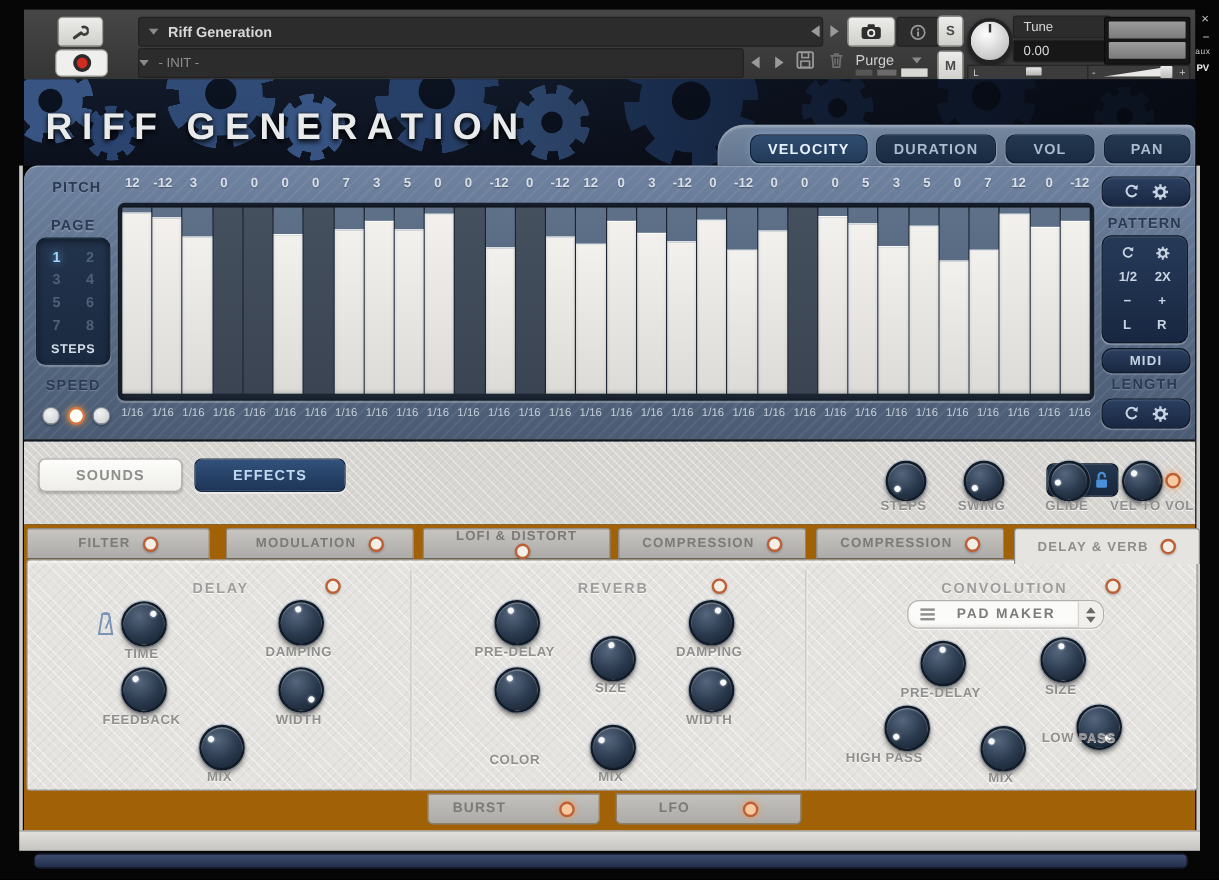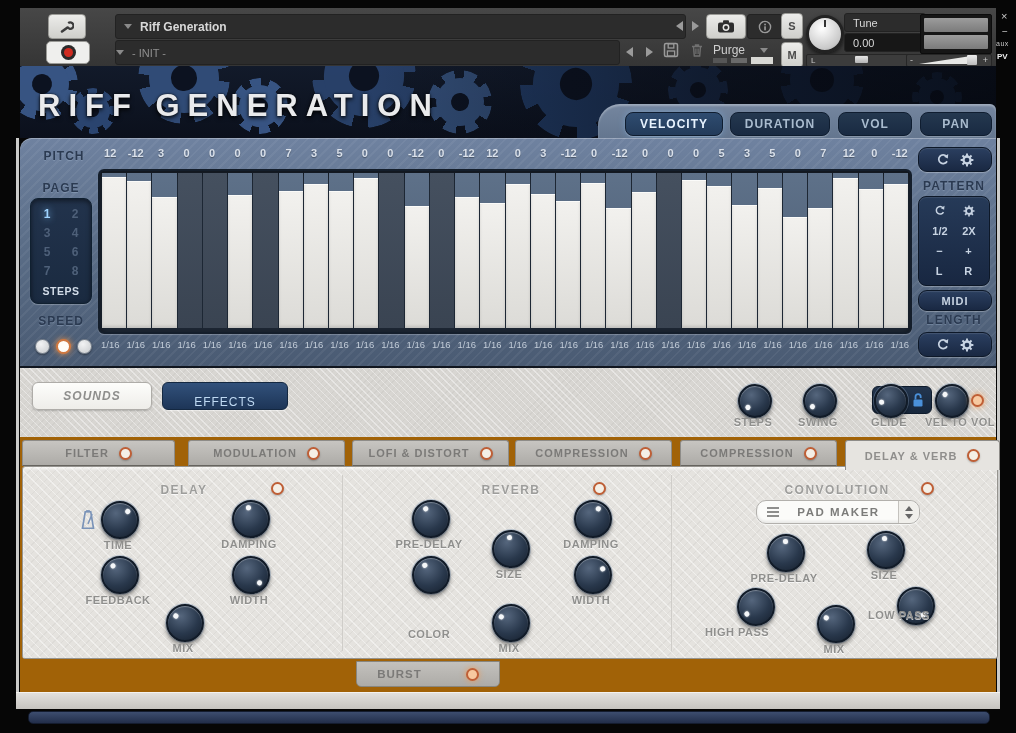--- a/index.html
+++ b/index.html
@@ -58,22 +58,22 @@
   .sled{position:absolute;width:13px;height:13px;border-radius:50%;background:radial-gradient(circle at 38% 32%,#f2f3f4,#c7cacd);border:1px solid #7d858f;box-shadow:0 1px 2px rgba(0,0,0,.4);}
   .sled.lit{background:#fffdf8;border:2px solid #d07840;width:11px;height:11px;box-shadow:0 0 6px rgba(245,150,70,.9);}
   .patbox{position:absolute;left:898px;top:188px;width:72px;height:90px;background:linear-gradient(#263a58,#182741);border:1px solid #0d1828;border-radius:8px;box-shadow:0 1px 1px rgba(255,255,255,.3),inset 0 1px 1px rgba(255,255,255,.1);display:grid;grid-template-rows:1fr 1fr 1fr 1fr;padding:4px 6px;box-sizing:border-box;}
   .patrow{display:flex;align-items:center;justify-content:space-around;color:#c7d3e2;font-size:11px;font-weight:bold;}
   .icon14{width:14px;height:14px;color:#c7d3e2;}
   .icon12{width:12px;height:12px;color:#c7d3e2;}
 
   
   .midstrip{position:absolute;left:0;top:358px;width:976px;height:71px;background:#d8d6d2;border-top:2px solid #11161f;box-sizing:border-box;}
   .midstrip::before{content:'';position:absolute;inset:0;background:repeating-linear-gradient(45deg,rgba(255,255,255,.4) 0 1px,transparent 1px 5px),repeating-linear-gradient(-45deg,rgba(0,0,0,.03) 0 1px,transparent 1px 5px);}
-  .lightbtn{position:absolute;background:linear-gradient(#fdfdfb,#eeede9);border:1px solid #aeaca8;border-radius:6px;color:#8e8e8c;font-size:12px;font-weight:bold;letter-spacing:1px;display:flex;align-items:center;justify-content:center;box-shadow:0 1px 2px rgba(0,0,0,.2);font-style:italic;}
-  .navybtn{position:absolute;background:linear-gradient(#32517b,#1d3557);border:1px solid #142841;border-radius:6px;color:#bfd9f2;font-size:12px;font-weight:normal;letter-spacing:1px;display:flex;align-items:flex-end;justify-content:center;box-shadow:0 1px 1px rgba(255,255,255,.5);}
+  .lightbtn{position:absolute;background:linear-gradient(#fdfdfb,#eeede9);border:1px solid #aeaca8;border-radius:6px;color:#8e8e8c;font-size:12px;font-weight:bold;letter-spacing:1px;display:flex;align-items:center;justify-content:center;box-shadow:0 1px 2px rgba(0,0,0,.2);}
+  .navybtn{position:absolute;background:linear-gradient(#32517b,#1d3557);border:1px solid #142841;border-radius:6px;color:#bfd9f2;font-size:12px;font-weight:bold;letter-spacing:1px;display:flex;align-items:center;justify-content:center;box-shadow:0 1px 1px rgba(255,255,255,.5);}
   .riffpill{position:absolute;background:linear-gradient(#2d4c74,#1c3456);border:1px solid #13243d;border-radius:5px;color:#eef3f8;font-size:12px;font-weight:bold;display:flex;align-items:center;justify-content:center;box-shadow:0 1px 0 rgba(255,255,255,.65);}
   .klabel{position:absolute;font-size:11px;font-weight:bold;color:#8f8f8d;letter-spacing:.5px;text-align:center;text-shadow:0 1px 0 rgba(255,255,255,.7);}
 
   
   .knob{position:absolute;width:30px;height:30px;border-radius:50%;background:radial-gradient(circle at 38% 30%,#55667d,#29384c 55%,#17212f 95%);border:2px solid #111b28;box-shadow:0 3px 4px rgba(0,0,0,.45),inset 0 1px 1px rgba(255,255,255,.35),0 0 0 1px rgba(135,160,190,.45);}
   .knob-lg{width:34px;height:34px;}
   .knob-dial{position:absolute;inset:0;}
   .knob-dot{position:absolute;top:3px;left:50%;width:5px;height:5px;margin-left:-2.5px;border-radius:50%;background:#f5f7f9;box-shadow:0 0 2px rgba(255,255,255,.95);}
   .lockpill{position:absolute;background:linear-gradient(#24364e,#17273c);border:1px solid #0e1b2c;border-radius:6px;}
 
@@ -570,21 +570,21 @@
 
     <div class="fxzone">
       <div class="etab" style="left:2px;width:153px;">
           <span>FILTER</span>
           <span class="led"></span>
         </div>
       <div class="etab" style="left:168px;width:157px;">
           <span>MODULATION</span>
           <span class="led"></span>
         </div>
-      <div class="etab" style="left:332px;width:157px;">
+      <div class="etab" style="left:332px;width:157px;flex-direction:column;">
           <span>LOFI &amp; DISTORT</span>
           <span class="led"></span>
         </div>
       <div class="etab" style="left:495px;width:157px;">
           <span>COMPRESSION</span>
           <span class="led"></span>
         </div>
       <div class="etab" style="left:660px;width:157px;">
           <span>COMPRESSION</span>
           <span class="led"></span>
@@ -716,20 +716,24 @@
         <div class="klabel" style="left:821px;top:102px;width:80px;">SIZE</div>
         <div class="klabel" style="left:669px;top:159px;width:90px;">HIGH PASS</div>
         <div class="klabel" style="left:771px;top:176px;width:80px;">MIX</div>
         <div class="klabel" style="left:831px;top:142px;width:90px;">LOW PASS</div>
       </div>
 
       <div class="btab" style="left:336px;width:144px;">
           <span>BURST</span>
           <span class="led lit"></span>
         </div>
+      <div class="btab" style="left:493px;width:155px;">
+          <span>LFO</span>
+          <span class="led lit"></span>
+        </div>
     </div>
   </div>
 
   <div class="frameline" style="left:16px;"></div>
   <div class="frameline" style="left:997px;"></div>
   <div class="bottombar"></div>
   <div class="bluestrip"></div>
 
   <div class="wm" style="left:1001px;top:10px;font-size:11px;">×</div>
   <div class="wm" style="left:1002px;top:26px;font-size:10px;">−</div>

